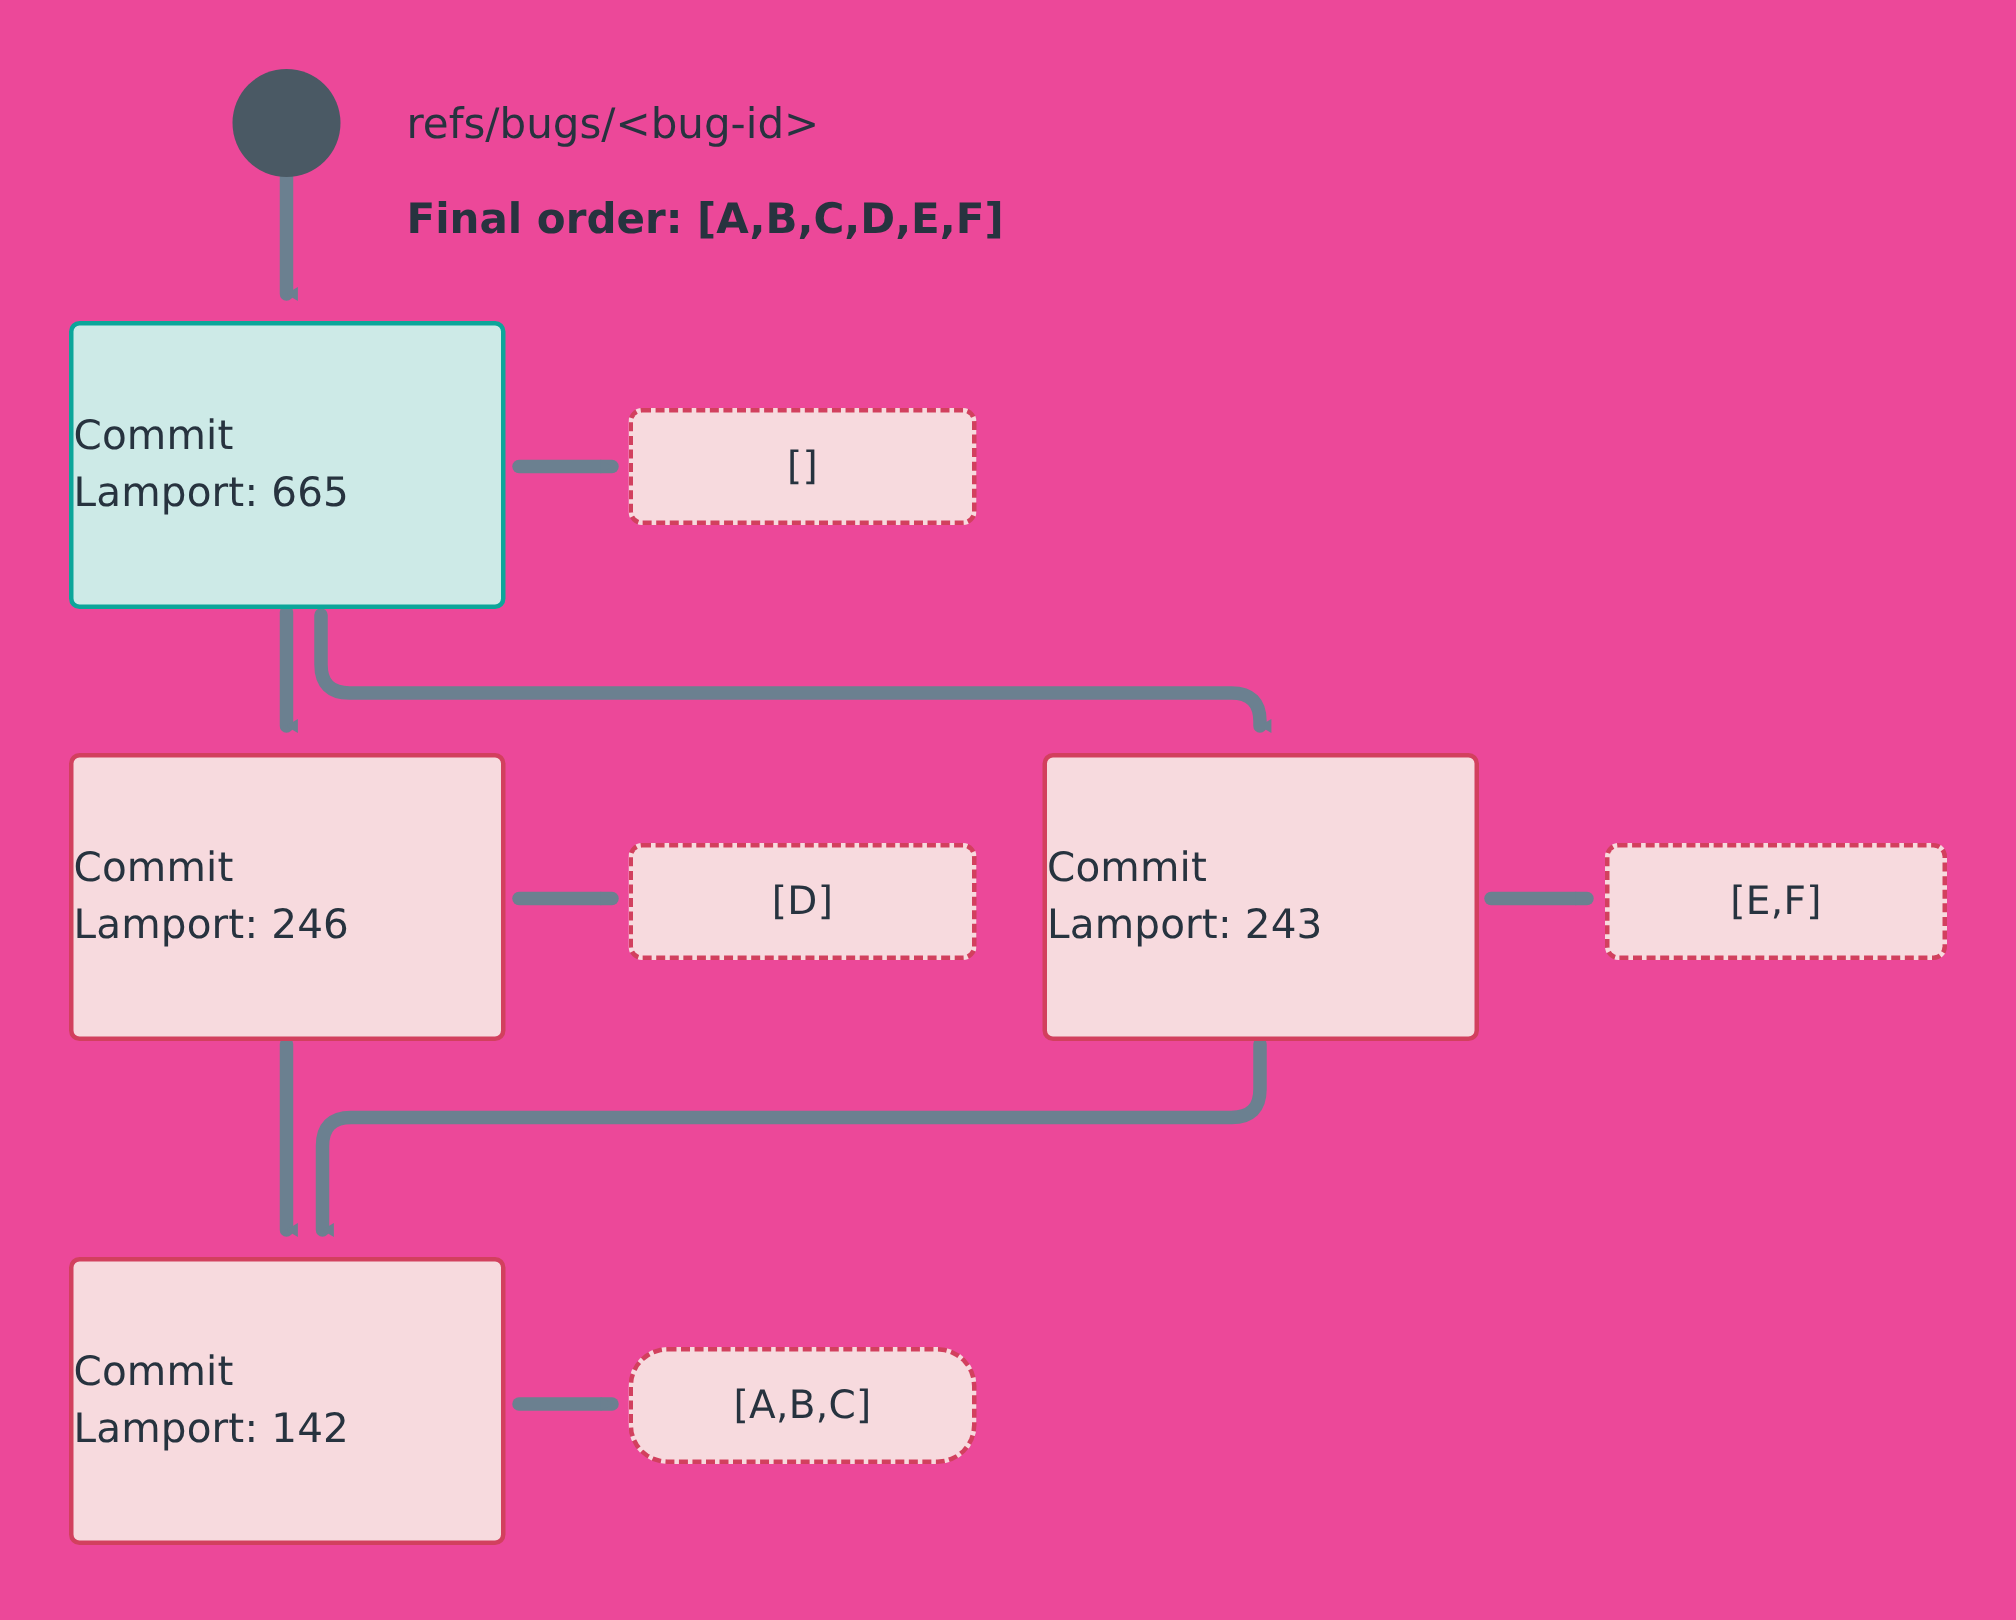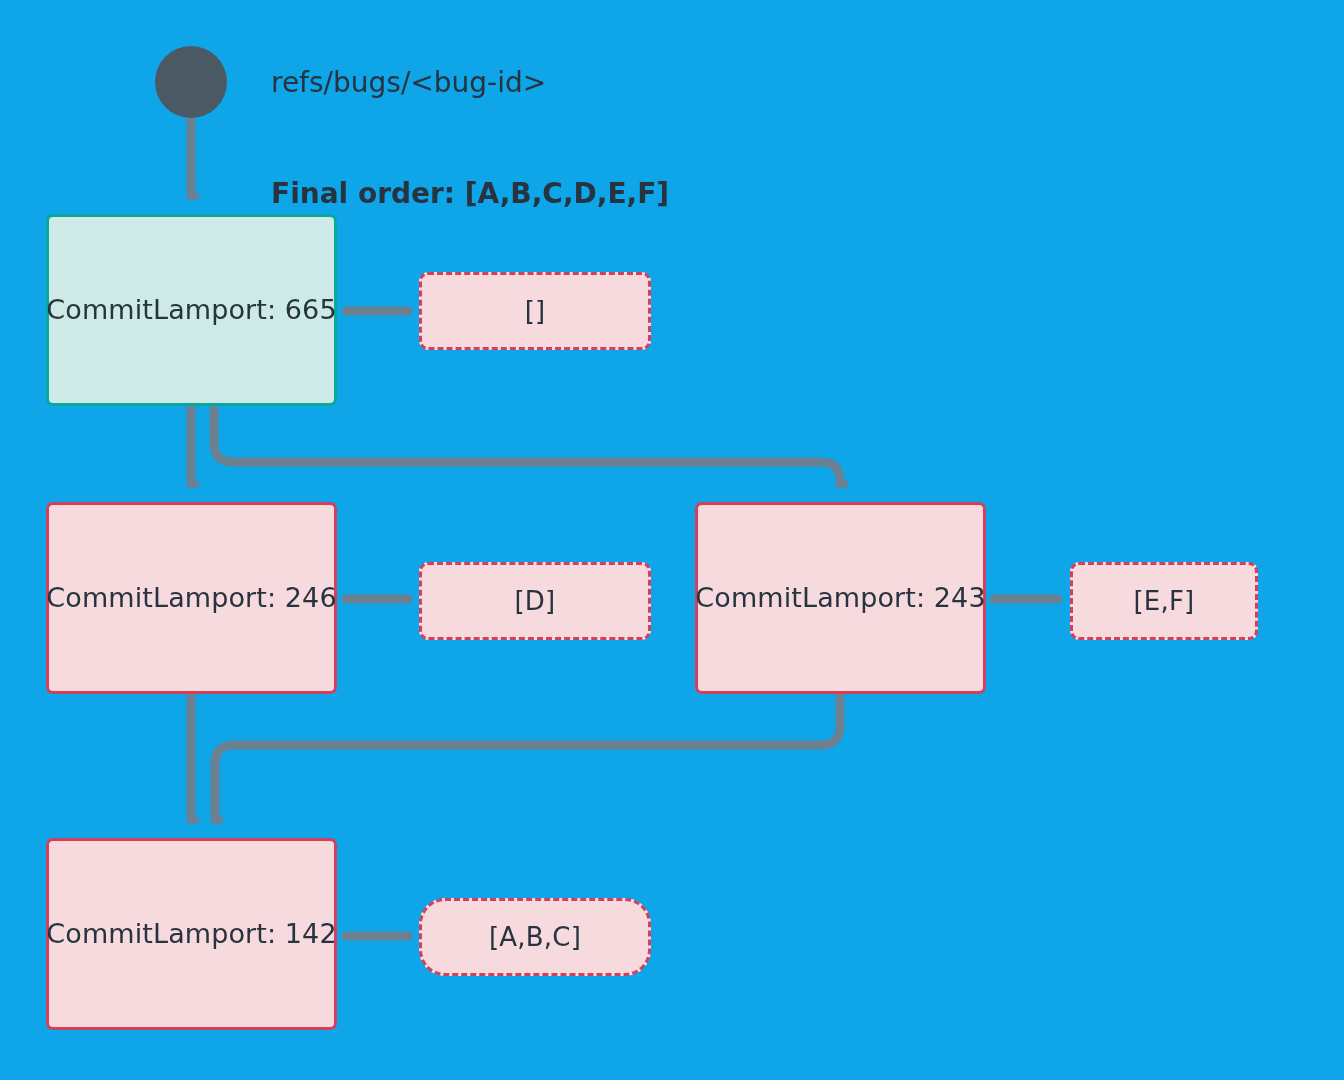--- a/index.html
+++ b/index.html
@@ -7,38 +7,38 @@
     padding: 0;
     background: #eff3f5;
   }
   body {
     font-family: "DejaVu Sans", sans-serif;
   }
   #canvas {
     position: relative;
     width: 1344px;
     height: 1080px;
-    background: #0ea5e9;
+    background: #ec4899;
     overflow: hidden;
   }
   #edges {
     position: absolute;
     left: 0;
     top: 0;
     width: 1344px;
     height: 1080px;
     pointer-events: none;
   }
   .node {
     position: absolute;
     box-sizing: border-box;
     border-radius: 7px;
     display: flex;
-    flex-direction: row;
-    align-items: center;
+    flex-direction: column;
+    align-items: flex-start;
     justify-content: center;
     color: #27333f;
     font-size: 27px;
     line-height: 1.42;
     letter-spacing: 0.1px;
   }
   .node.commit-teal {
     background: #cdeae7;
     border: 3px solid #0ca69a;
   }
@@ -72,21 +72,20 @@
     color: #27333f;
     white-space: nowrap;
   }
   .header-ref {
     font-size: 28px;
     font-weight: 400;
   }
   .header-final {
     font-size: 28px;
     font-weight: 700;
-    margin-top: 48px;
   }
 </style>
 </head>
 <body>
 
 <div id="canvas">
 
   <svg id="edges" viewBox="0 0 1344 1080" width="1344" height="1080">
     <defs>
       <marker id="arrowDown" markerWidth="10" markerHeight="9" refX="5" refY="8.2" orient="auto" markerUnits="userSpaceOnUse">
@@ -131,21 +130,21 @@
     <div class="node-line">Lamport: 246</div>
   </div>
   <div class="payload" style="left:419px; top:562px; width:232px; height:78px;">
     <span>[D]</span>
   </div>
 
   <div class="node commit-pink" style="left:695px; top:502px; width:291px; height:192px;">
     <div class="node-line">Commit</div>
     <div class="node-line">Lamport: 243</div>
   </div>
-  <div class="payload" style="left:1070px; top:562px; width:188px; height:78px;justify-content:center;">
+  <div class="payload" style="left:1070px; top:562px; width:228px; height:78px;justify-content:center;">
     <span>[E,F]</span>
   </div>
 
   <div class="node commit-pink" style="left:46px; top:838px; width:291px; height:192px;">
     <div class="node-line">Commit</div>
     <div class="node-line">Lamport: 142</div>
   </div>
   <div class="payload" style="left:419px; top:898px; width:232px; height:78px;border-radius:26px;">
     <span>[A,B,C]</span>
   </div>

